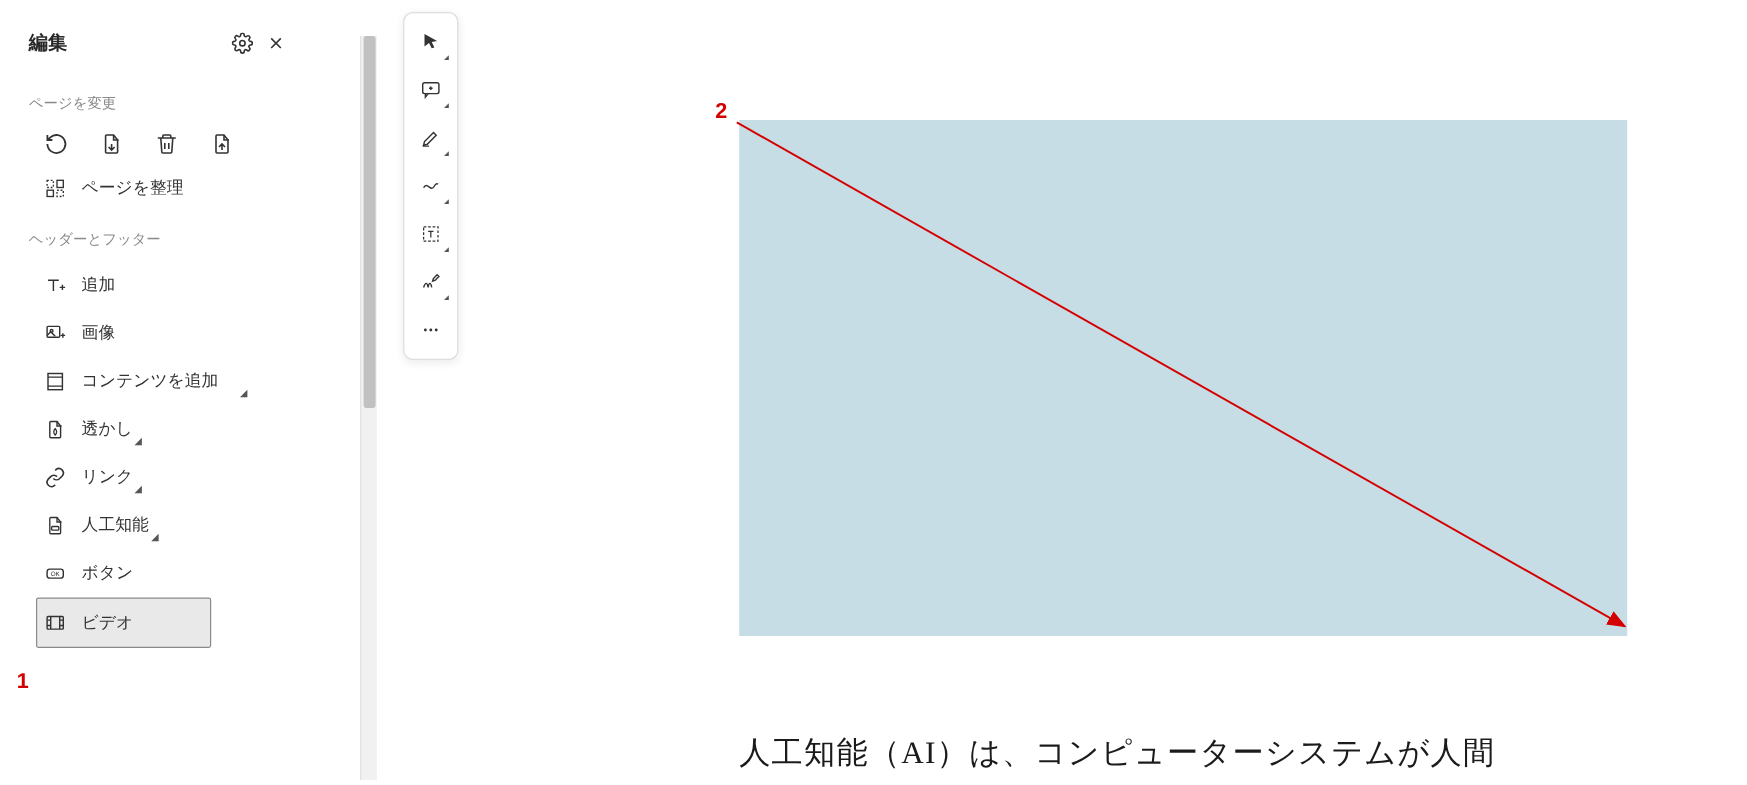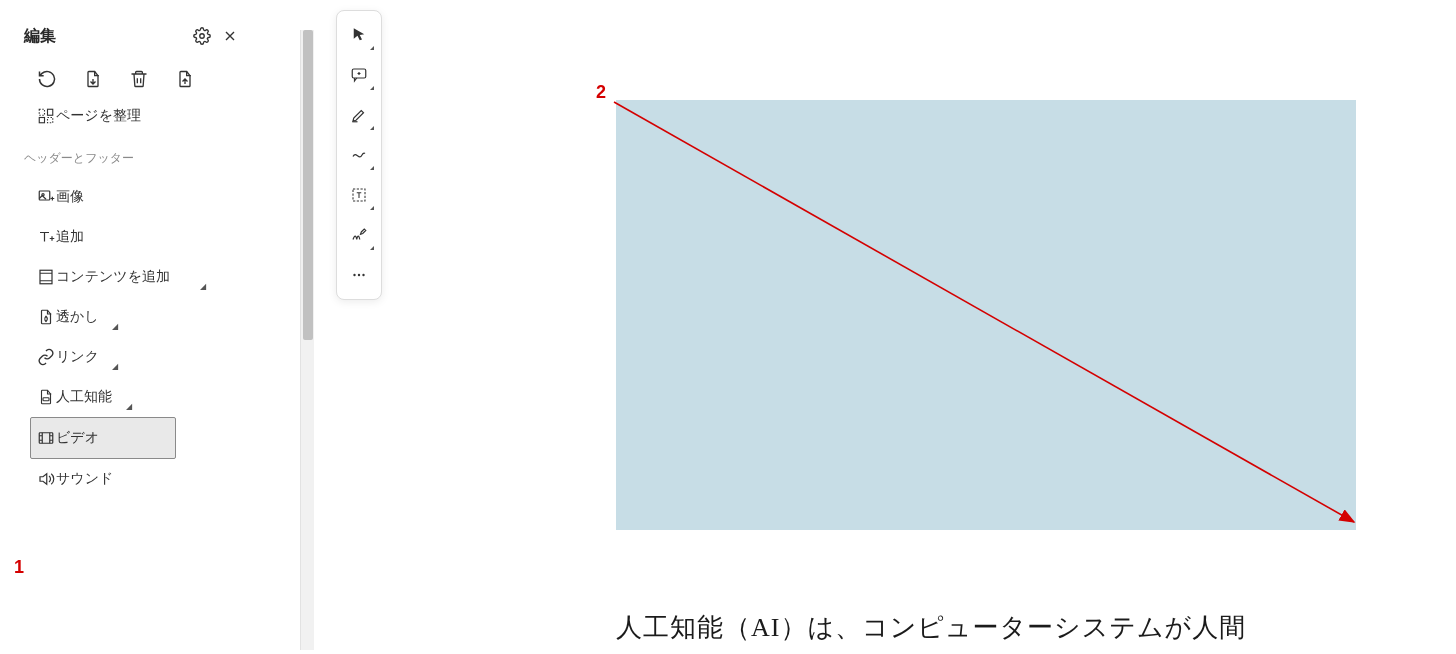--- a/index.html
+++ b/index.html
@@ -5,21 +5,21 @@
 * { box-sizing: border-box; margin: 0; padding: 0; }
 body { font-family: "Segoe UI", "Yu Gothic", "Meiryo", sans-serif; background: #fff; width: 1456px; height: 654px; overflow: hidden; position: relative; }
 
 .sidebar { position: absolute; left: 0; top: 18px; width: 264px; height: 654px; background: #fff; padding: 4px 0 0 0; }
 .sidebar-header { display: flex; align-items: center; padding: 0 20px 14px 24px; }
 .sidebar-title { font-size: 16px; font-weight: 700; color: #2a2a2a; flex: 1; }
 .sidebar-header .icon-btn { width: 28px; height: 28px; display: flex; align-items: center; justify-content: center; cursor: pointer; color: #333; }
 .section-label { font-size: 12px; color: #8a8a8a; padding: 14px 0 10px 24px; }
 .toolbar-row { display: flex; gap: 24px; padding: 4px 0 6px 36px; }
 .toolbar-row .t-icon { width: 22px; height: 22px; display: flex; align-items: center; justify-content: center; cursor: pointer; color: #333; }
-.menu-item { display: flex; align-items: center; padding: 10px 0 10px 36px; cursor: pointer; font-size: 14px; color: #333; position: relative; }
+.menu-item { display: flex; align-items: center; gap: 12px; padding: 10px 0 10px 36px; cursor: pointer; font-size: 14px; color: #333; position: relative; }
 .menu-item .mi-icon { width: 20px; height: 20px; display: flex; align-items: center; justify-content: center; color: #333; flex-shrink: 0; }
 .menu-item .submenu-caret { position: absolute; font-size: 8px; color: #555; }
 .menu-item.selected { background: #e9e9e9; border: 1px solid #8a8a8a; margin: 0 88px 0 30px; padding-left: 5px; border-radius: 2px; }
 
 .scroll-track { position: absolute; left: 300px; top: 30px; width: 14px; height: 620px; background: #f1f1f1; border-left: 1px solid #e2e2e2; }
 .scroll-thumb { position: absolute; left: 2px; top: 0; width: 10px; height: 310px; background: #c1c1c1; border-radius: 2px; }
 
 .tool-strip { position: absolute; left: 336px; top: 10px; width: 46px; background: #fff; border: 1px solid #ddd; border-radius: 8px; box-shadow: 0 2px 8px rgba(0,0,0,.08); padding: 6px 0; display: flex; flex-direction: column; align-items: center; gap: 4px; }
 .tool-btn { width: 36px; height: 36px; display: flex; align-items: center; justify-content: center; cursor: pointer; border-radius: 4px; position: relative; color: #333; }
 .tool-btn .tri { position: absolute; right: 3px; bottom: 3px; width: 0; height: 0; border-left: 4px solid transparent; border-bottom: 4px solid #555; }
@@ -46,20 +46,21 @@
           <path d="M19.4 15a1.7 1.7 0 0 0 .34 1.87l.06.06a2 2 0 1 1-2.83 2.83l-.06-.06a1.7 1.7 0 0 0-1.87-.34 1.7 1.7 0 0 0-1 1.56V21a2 2 0 0 1-4 0v-.09a1.7 1.7 0 0 0-1-1.56 1.7 1.7 0 0 0-1.87.34l-.06.06a2 2 0 1 1-2.83-2.83l.06-.06a1.7 1.7 0 0 0 .34-1.87 1.7 1.7 0 0 0-1.56-1H3a2 2 0 0 1 0-4h.09a1.7 1.7 0 0 0 1.56-1 1.7 1.7 0 0 0-.34-1.87l-.06-.06a2 2 0 1 1 2.83-2.83l.06.06a1.7 1.7 0 0 0 1.87.34H9a1.7 1.7 0 0 0 1-1.56V3a2 2 0 0 1 4 0v.09a1.7 1.7 0 0 0 1 1.56 1.7 1.7 0 0 0 1.87-.34l.06-.06a2 2 0 1 1 2.83 2.83l-.06.06a1.7 1.7 0 0 0-.34 1.87V9a1.7 1.7 0 0 0 1.56 1H21a2 2 0 0 1 0 4h-.09a1.7 1.7 0 0 0-1.56 1z"></path>
         </svg>
     </div>
     <div class="icon-btn">
       <svg width="16" height="16" viewBox="0 0 24 24" fill="none" stroke="currentColor" stroke-width="2">
           <path d="M18 6 6 18M6 6l12 12"></path>
         </svg>
     </div>
   </div>
 
+  <div class="section-label">ページを変更</div>
 
   <div class="toolbar-row">
     <div class="t-icon">
       <svg width="20" height="20" viewBox="0 0 24 24" fill="none" stroke="currentColor" stroke-width="1.8">
           <path d="M3 12a9 9 0 1 0 3-6.7L3 8"></path>
           <path d="M3 3v5h5"></path>
         </svg>
     </div>
     <div class="t-icon">
       <svg width="20" height="20" viewBox="0 0 24 24" fill="none" stroke="currentColor" stroke-width="1.6">
@@ -92,42 +93,42 @@
         </svg>
       </span>
     <span>ページを整理</span>
   </div>
 
   <div class="section-label">ヘッダーとフッター</div>
 
   <div class="menu-item">
     <span class="mi-icon">
         <svg width="18" height="18" viewBox="0 0 24 24" fill="none" stroke="currentColor" stroke-width="1.6">
+          <path d="M4 6h12M10 6v12"></path>
+          <path d="M17 14h6M20 11v6"></path>
+        </svg>
+      </span>
+    <span>追加</span>
+  </div>
+
+  <div class="menu-item">
+    <span class="mi-icon">
+        <svg width="18" height="18" viewBox="0 0 24 24" fill="none" stroke="currentColor" stroke-width="1.6">
           <rect x="3" y="4" width="14" height="12" rx="1"></rect>
           <circle cx="8" cy="9" r="1.5"></circle>
           <path d="M3 14l4-4 5 5"></path>
           <path d="M18 14h5M20.5 11.5v5"></path>
         </svg>
       </span>
     <span>画像</span>
   </div>
 
   <div class="menu-item">
     <span class="mi-icon">
         <svg width="18" height="18" viewBox="0 0 24 24" fill="none" stroke="currentColor" stroke-width="1.6">
-          <path d="M4 6h12M10 6v12"></path>
-          <path d="M17 14h6M20 11v6"></path>
-        </svg>
-      </span>
-    <span>追加</span>
-  </div>
-
-  <div class="menu-item">
-    <span class="mi-icon">
-        <svg width="18" height="18" viewBox="0 0 24 24" fill="none" stroke="currentColor" stroke-width="1.6">
           <rect x="4" y="3" width="16" height="18"></rect>
           <path d="M4 7h16M4 17h16"></path>
         </svg>
       </span>
     <span>コンテンツを追加</span>
     <span class="submenu-caret" style="left:200px;bottom:6px;">◢</span>
   </div>
 
   <div class="menu-item">
     <span class="mi-icon">
@@ -157,40 +158,40 @@
         <svg width="18" height="18" viewBox="0 0 24 24" fill="none" stroke="currentColor" stroke-width="1.5">
           <path d="M14 3H7a1 1 0 0 0-1 1v16a1 1 0 0 0 1 1h10a1 1 0 0 0 1-1V8z"></path>
           <path d="M14 3v5h5"></path>
           <rect x="8" y="13" width="8" height="4" rx="1"></rect>
         </svg>
       </span>
     <span>人工知能</span>
     <span class="submenu-caret" style="left:126px;bottom:6px;">◢</span>
   </div>
 
+  <div class="menu-item">
+    <span class="mi-icon">
+        <svg width="18" height="18" viewBox="0 0 24 24" fill="none" stroke="currentColor" stroke-width="1.6">
+          <rect x="3" y="7" width="18" height="10" rx="3"></rect>
+          <text x="12" y="15" font-size="7" text-anchor="middle" fill="currentColor" stroke="none">OK</text>
+        </svg>
+      </span>
+    <span>ボタン</span>
+  </div>
 
   <div class="menu-item selected">
     <span class="mi-icon">
         <svg width="18" height="18" viewBox="0 0 24 24" fill="none" stroke="currentColor" stroke-width="1.6">
           <rect x="3" y="5" width="18" height="14" rx="1"></rect>
           <path d="M7 5v14M17 5v14M3 9h4M3 15h4M17 9h4M17 15h4"></path>
         </svg>
       </span>
     <span>ビデオ</span>
   </div>
 
-  <div class="menu-item">
-    <span class="mi-icon">
-        <svg width="18" height="18" viewBox="0 0 24 24" fill="none" stroke="currentColor" stroke-width="1.6">
-          <path d="M4 9v6h4l5 4V5L8 9H4z"></path>
-          <path d="M16 8a5 5 0 0 1 0 8M19 5a9 9 0 0 1 0 14"></path>
-        </svg>
-      </span>
-    <span>サウンド</span>
-  </div>
 </div>
 
 <div class="scroll-track">
   <div class="scroll-thumb"></div>
 </div>
 
 <div class="tool-strip">
   <div class="tool-btn">
     <svg width="18" height="18" viewBox="0 0 24 24" fill="currentColor">
         <path d="M5 3l14 8-6 1 3 6-3 1-3-6-5 4z"></path>

